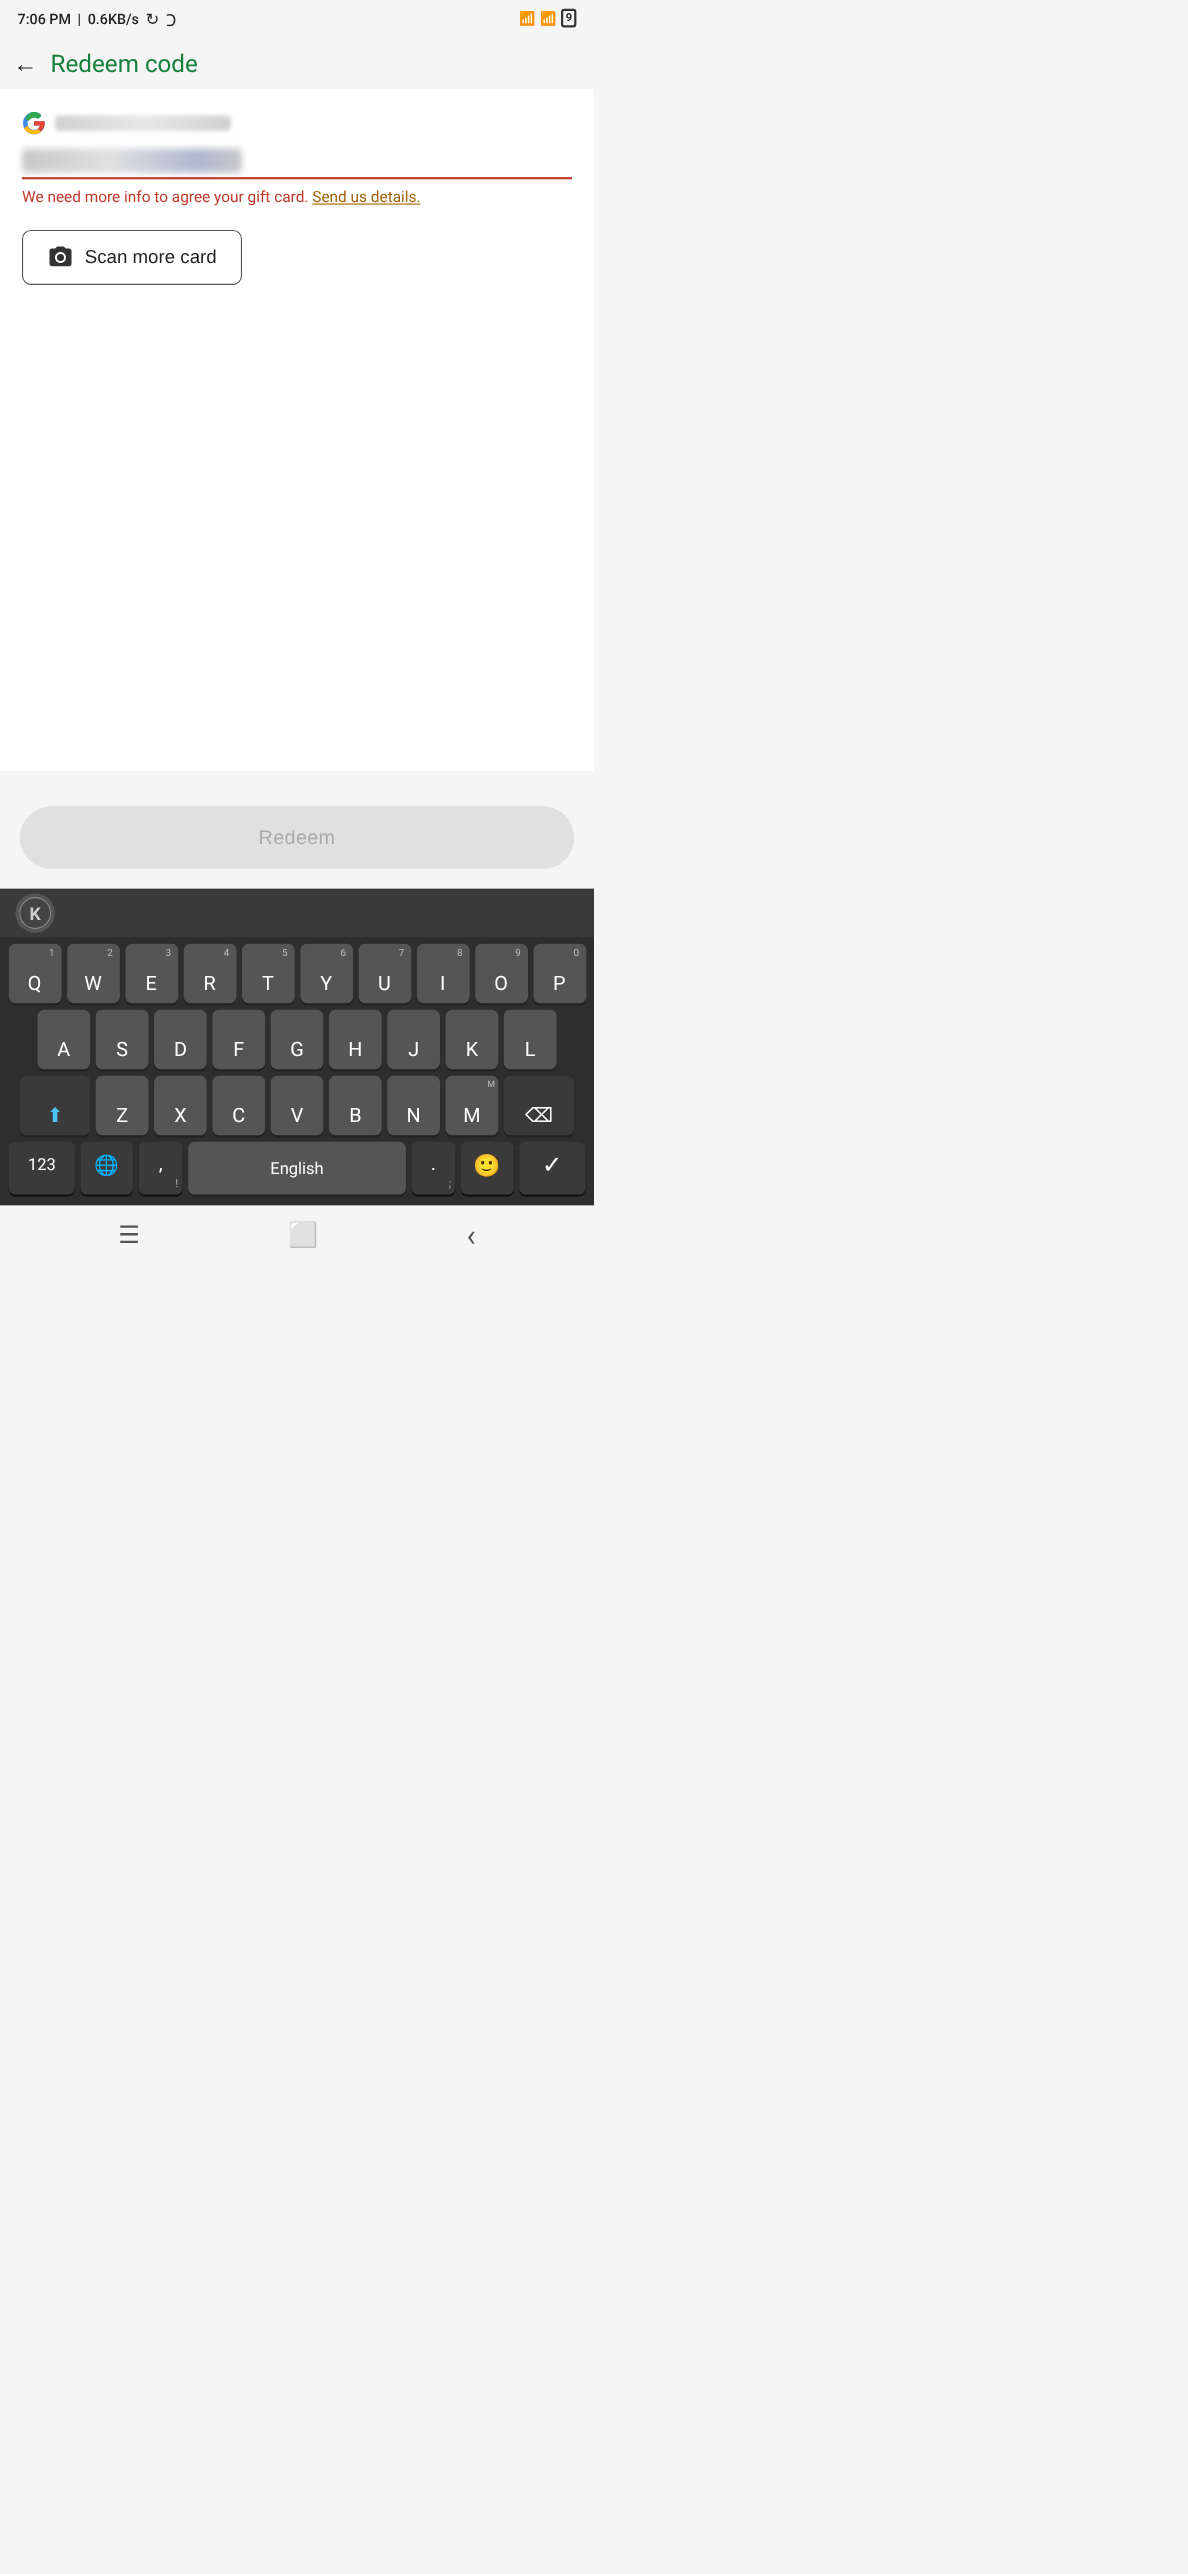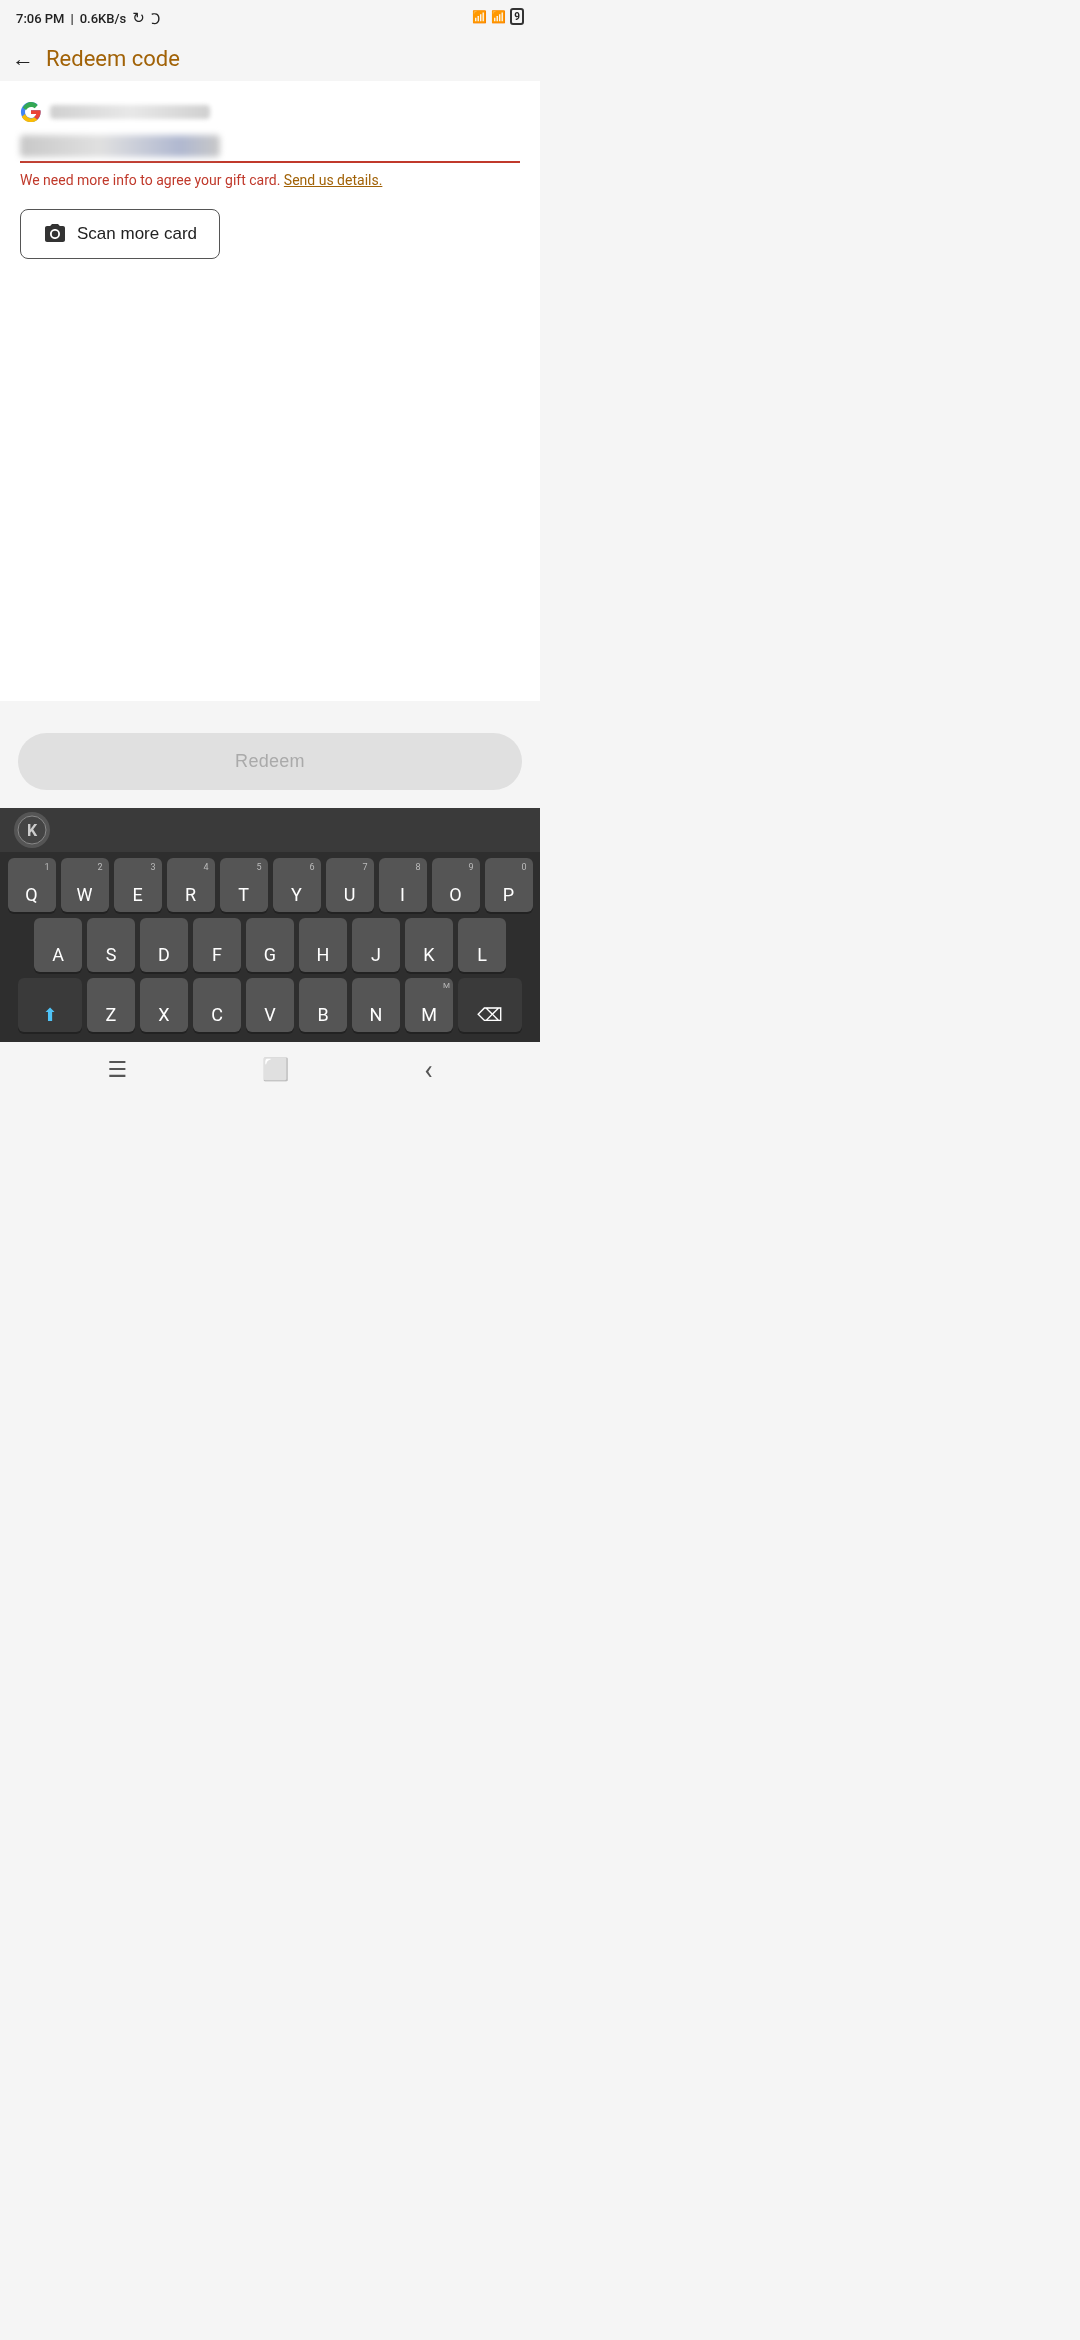--- a/index.html
+++ b/index.html
@@ -55,21 +55,21 @@
     }
     .back-arrow {
       font-size: 22px;
       color: #222;
       cursor: pointer;
       line-height: 1;
     }
     .app-bar-title {
       font-size: 22px;
       font-weight: 400;
-      color: #a16207;
+      color: #15803d;
     }
 
     
     .main-content {
       background: #ffffff;
       padding: 20px 20px 0 20px;
       min-height: 620px;
     }
 
     
@@ -427,20 +427,45 @@
       <div class="kb-key">Z</div>
       <div class="kb-key">X</div>
       <div class="kb-key">C</div>
       <div class="kb-key">V</div>
       <div class="kb-key">B</div>
       <div class="kb-key">N</div>
       <div class="kb-key"><span class="num-hint" style="right:3px;top:3px;font-size:8px;">M</span>M</div>
       <div class="kb-key kb-key-dark kb-key-delete">⌫</div>
     </div>
 
+    <div class="kb-bottom-row">
+      <div class="kb-key kb-key-dark kb-key-123" style="border-radius:6px;display:flex;align-items:center;justify-content:center;height:48px;font-size:15px;color:#fff;cursor:pointer;box-shadow:0 2px 0 #111;">
+        <span>123</span>
+      </div>
+      <div class="kb-key kb-key-dark kb-key-globe" style="border-radius:6px;display:flex;align-items:center;justify-content:center;height:48px;font-size:18px;color:#fff;cursor:pointer;box-shadow:0 2px 0 #111;">
+        <span>🌐</span>
+      </div>
+      <div class="kb-key kb-key-dark kb-key-comma" style="border-radius:6px;display:flex;align-items:center;justify-content:center;height:48px;font-size:18px;color:#fff;cursor:pointer;box-shadow:0 2px 0 #111;">
+        <span>,</span>
+        <span style="font-size:10px;color:#aaa;position:absolute;bottom:4px;right:4px;">!</span>
+      </div>
+      <div class="kb-key-space">
+        <span>English</span>
+      </div>
+      <div class="kb-key kb-key-dark kb-key-period" style="border-radius:6px;display:flex;align-items:center;justify-content:center;height:48px;font-size:18px;color:#fff;cursor:pointer;box-shadow:0 2px 0 #111;">
+        <span>.</span>
+        <span style="font-size:10px;color:#aaa;position:absolute;bottom:4px;right:4px;">;</span>
+      </div>
+      <div class="kb-key kb-key-dark kb-key-emoji" style="border-radius:6px;display:flex;align-items:center;justify-content:center;height:48px;font-size:20px;color:#fff;cursor:pointer;box-shadow:0 2px 0 #111;">
+        <span>🙂</span>
+      </div>
+      <div class="kb-key kb-key-dark kb-key-check" style="border-radius:6px;display:flex;align-items:center;justify-content:center;height:48px;width:60px;font-size:22px;color:#fff;cursor:pointer;box-shadow:0 2px 0 #111;">
+        <span>✓</span>
+      </div>
+    </div>
 
   </div>
 </div>
 
 <div class="nav-bar">
   <span class="nav-icon">☰</span>
   <span class="nav-icon">⬜</span>
   <span class="nav-icon" style="font-size:28px;">‹</span>
 </div>
 

